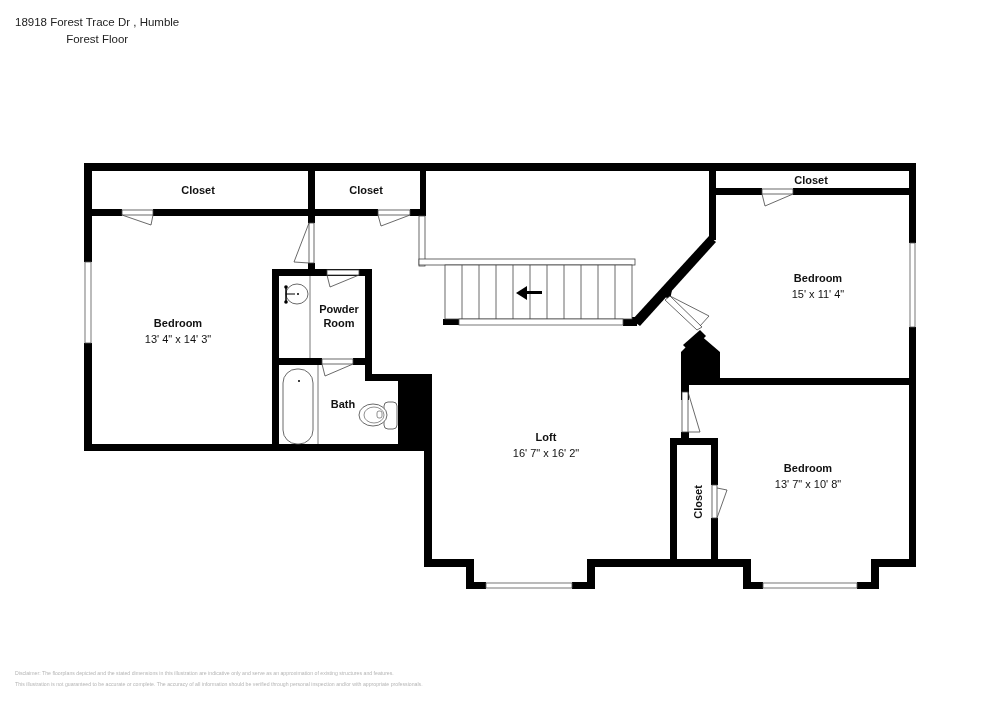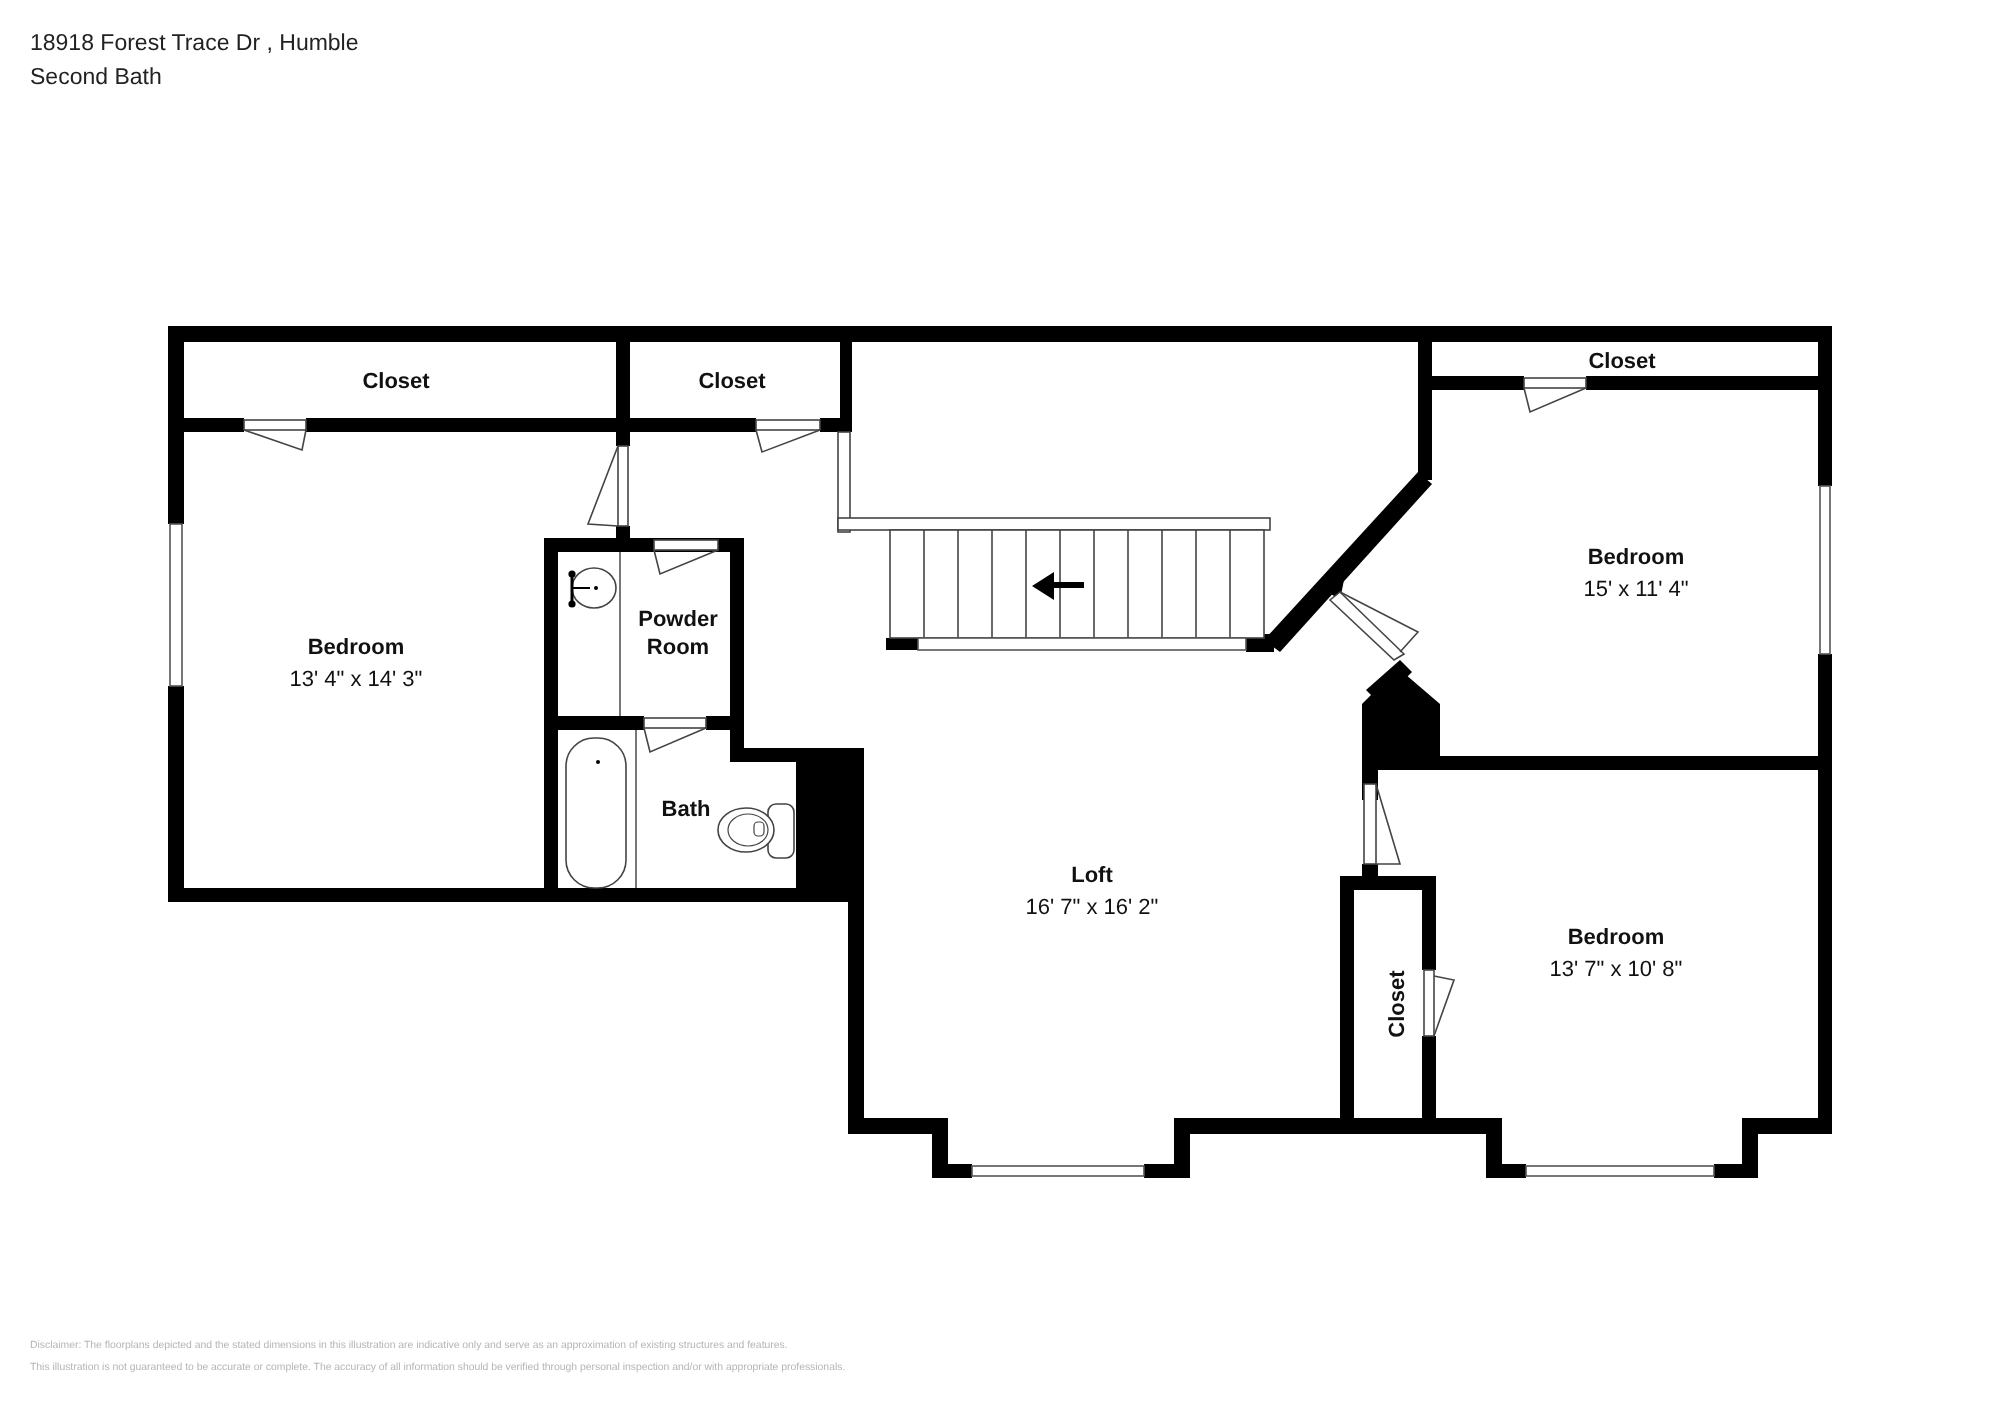--- a/index.html
+++ b/index.html
@@ -1,28 +1,28 @@
 <!DOCTYPE html>
 <html><head>
   <meta charset="utf-8">
   <style>
     html, body { margin: 0; padding: 0; background: #ffffff; }
     body { width: 1000px; height: 707px; position: relative; overflow: hidden; font-family: "Liberation Sans", sans-serif; }
-    .header { position: absolute; left: 15px; top: 14px; font-size: 11.5px; color: #222; line-height: 17px; }
+    .header { position: absolute; left: 15px; top: 14px; font-size: 11.5px; color: #222; line-height: 17px; text-align: center; }
     .disclaimer { position: absolute; left: 15px; top: 668px; font-size: 5.2px; color: #b5b5b5; line-height: 11px; }
     svg { position: absolute; left: 0; top: 0; }
     .lbl { font-family: "Liberation Sans", sans-serif; font-weight: bold; font-size: 11px; fill: #111; }
     .dim { font-family: "Liberation Sans", sans-serif; font-size: 11px; fill: #111; }
   </style>
 </head>
 <body>
 
 <div class="header">
   <div>18918 Forest Trace Dr , Humble</div>
-  <div>Second Bath</div>
+  <div>Forest Floor</div>
 </div>
 
 <svg width="1000" height="707" viewBox="0 0 1000 707">
 
   <g fill="#000">
 
     <rect x="84" y="163" width="832" height="8"></rect>
 
     <rect x="84" y="163" width="8" height="99"></rect>
     <rect x="84" y="343" width="8" height="107"></rect>

